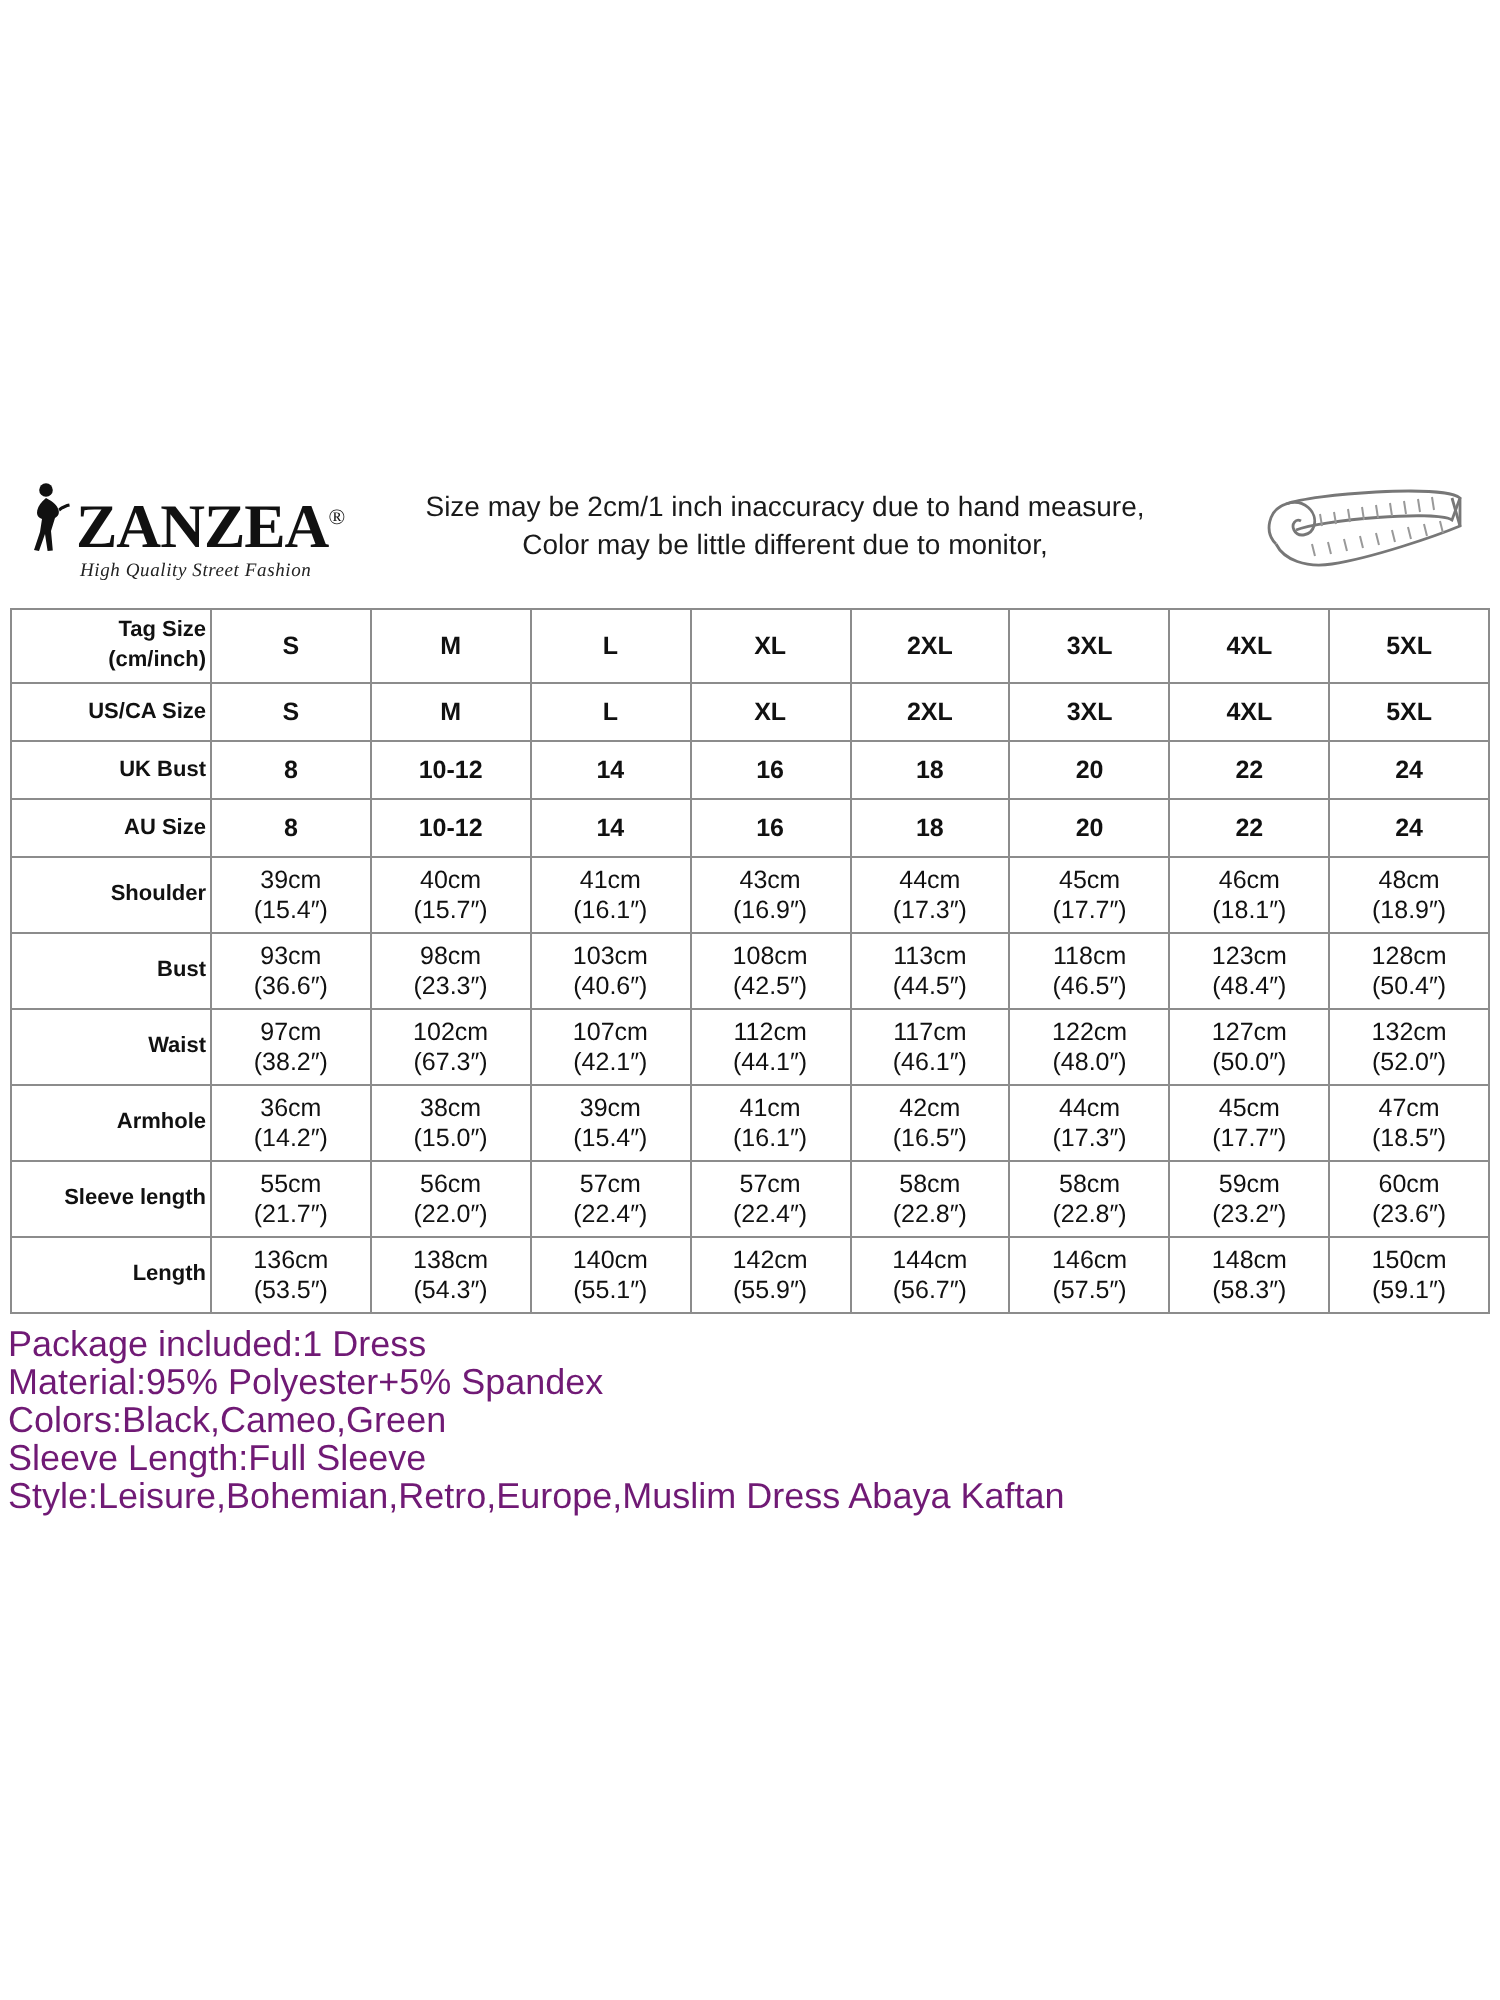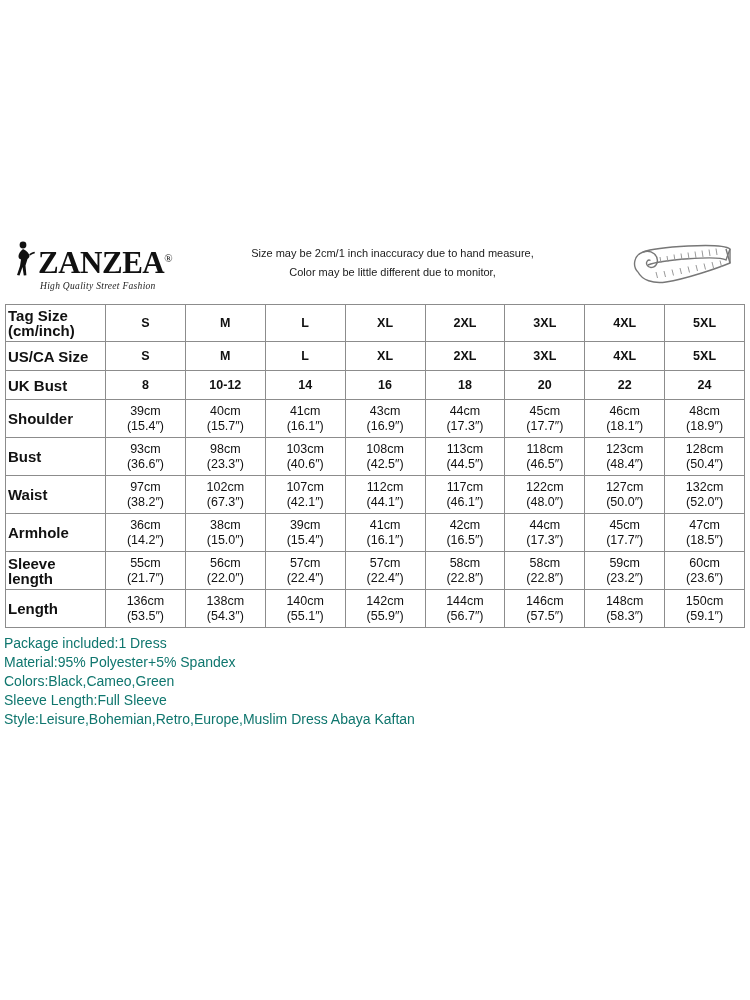--- a/index.html
+++ b/index.html
@@ -59,21 +59,21 @@
     margin-top: 1px;
     font-size: 9.5px;
     letter-spacing: 0.3px;
     color: #222;
     font-family: "Liberation Serif", serif;
     font-style: italic;
   }
   .notice {
     text-align: center;
     padding-top: 8px;
-    font-size: 11px;
+    font-size: 14px;
     line-height: 19px;
     color: #1a1a1a;
     margin: 0 160px 0 195px;
   }
   .tape {
     position: absolute;
     right: 14px;
     top: 6px;
     width: 110px;
     height: 62px;
@@ -88,34 +88,34 @@
   table.size-table td {
     border: 1px solid #8c8c8c;
     text-align: center;
     font-size: 12.5px;
     color: #111;
     padding: 3px 2px;
     line-height: 15px;
   }
   table.size-table td.rowhead {
     font-weight: bold;
-    font-size: 15px;
-    text-align: left;
+    font-size: 11px;
+    text-align: right;
   }
   table.size-table tr.simple td { height: 29px; font-weight: bold; }
   table.size-table tr.dual td { height: 38px; }
   .cm { display: block; }
   .inch { display: block; }
   col.c0 { width: 100px; }
   
   .footer {
     padding: 6px 0 0 4px;
-    font-size: 14px;
+    font-size: 18px;
     line-height: 19px;
-    color: #0f766e;
+    color: #701a75;
   }
   .footer div { white-space: nowrap; }
 </style>
 </head>
 <body>
 
 <div id="sheet">
 
   <div class="header">
 
@@ -212,20 +212,31 @@
         <td class="rowhead">UK Bust</td>
         <td>8</td>
         <td>10-12</td>
         <td>14</td>
         <td>16</td>
         <td>18</td>
         <td>20</td>
         <td>22</td>
         <td>24</td>
       </tr>
+      <tr class="simple">
+        <td class="rowhead">AU Size</td>
+        <td>8</td>
+        <td>10-12</td>
+        <td>14</td>
+        <td>16</td>
+        <td>18</td>
+        <td>20</td>
+        <td>22</td>
+        <td>24</td>
+      </tr>
 
       <tr class="dual">
         <td class="rowhead">Shoulder</td>
         <td>
             <span class="cm">39cm</span>
             <span class="inch">(15.4″)</span>
           </td>
         <td>
             <span class="cm">40cm</span>
             <span class="inch">(15.7″)</span>

